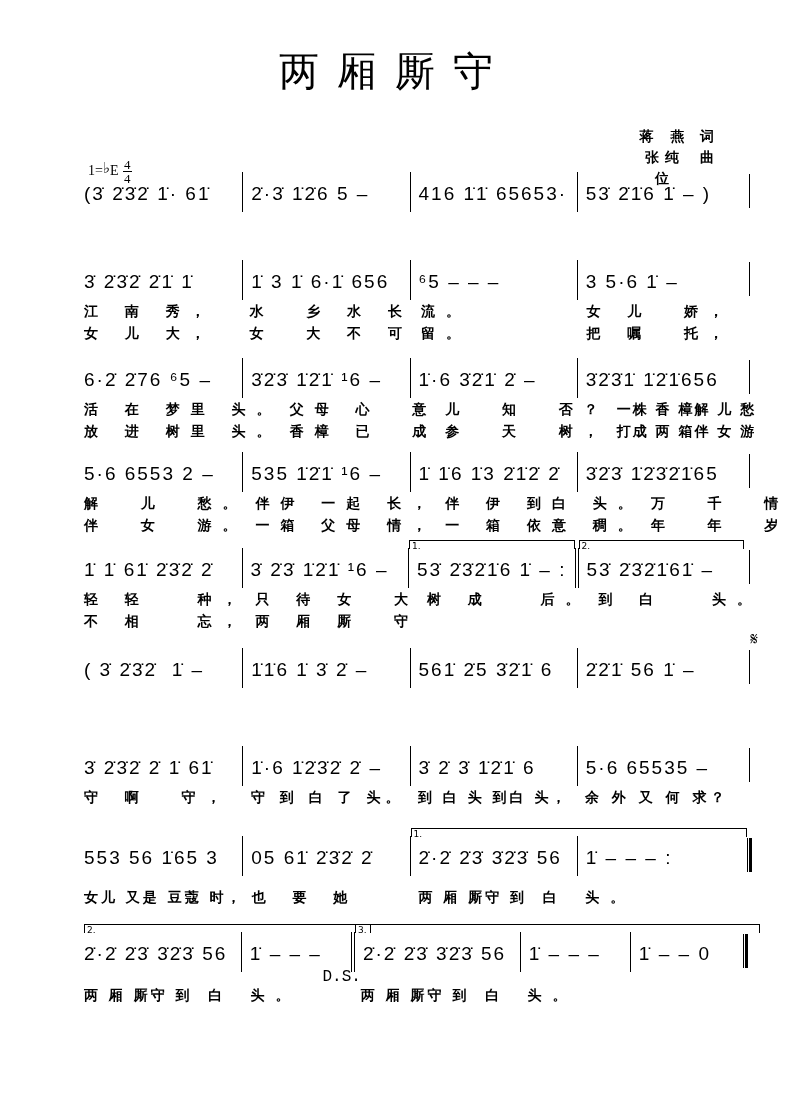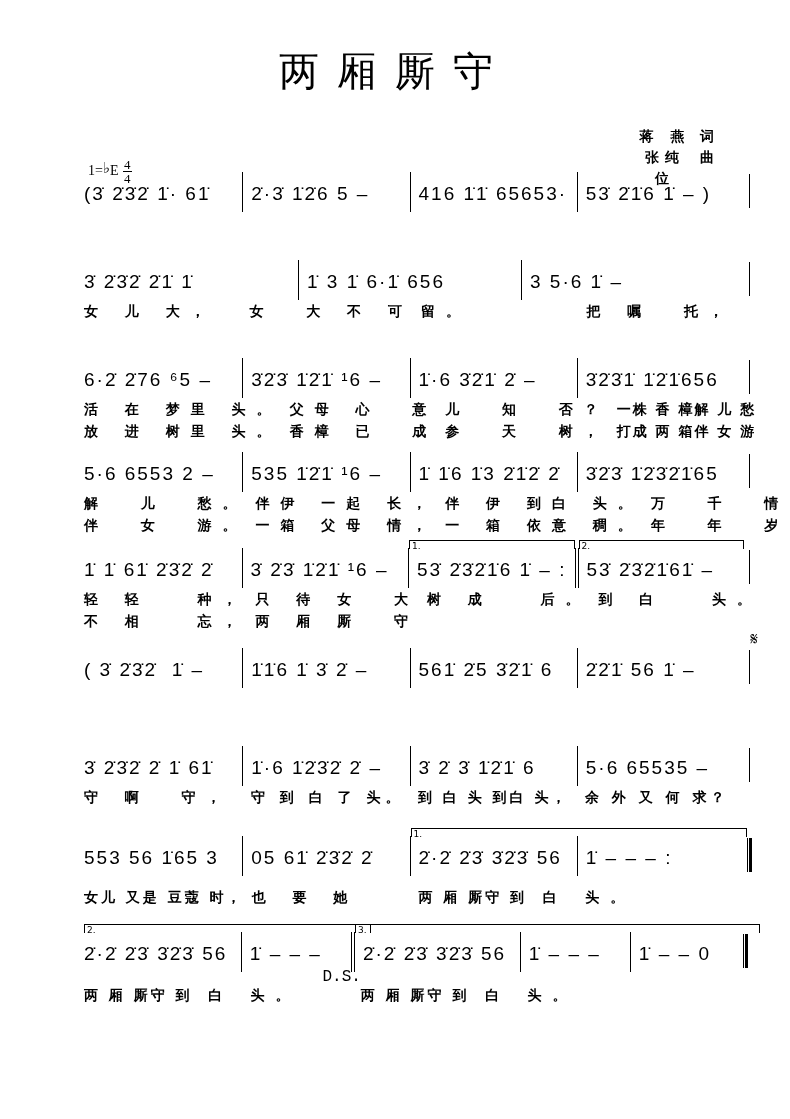--- a/index.html
+++ b/index.html
@@ -76,23 +76,32 @@
 
 <div class="sys" style="top:260px;">
   <div class="staff">
     <div class="measure" style="padding-left:0">
         <span class="notes">3̇ 2̇3̇2̇ 2̇1̇ 1̇</span>
       </div>
     <div class="measure bar-left">
         <span class="notes">1̇ 3 1̇ 6·1̇ 656</span>
       </div>
     <div class="measure bar-left">
+        <span class="notes">⁶5 – – –</span>
+      </div>
+    <div class="measure bar-left">
         <span class="notes">3 5·6 1̇ –</span>
         <span class="bar-end"></span>
       </div>
+  </div>
+  <div class="lyric-row lyrics">
+    <span class="cell" style="padding-left:0">江 南 秀，</span>
+    <span class="cell">水  乡 水 长</span>
+    <span class="cell">流。</span>
+    <span class="cell">女 儿  娇，</span>
   </div>
   <div class="lyric-row lyrics">
     <span class="cell" style="padding-left:0">女 儿 大，</span>
     <span class="cell">女  大 不 可</span>
     <span class="cell">留。</span>
     <span class="cell">把 嘱  托，</span>
   </div>
 </div>
 
 <div class="sys" style="top:358px;">

